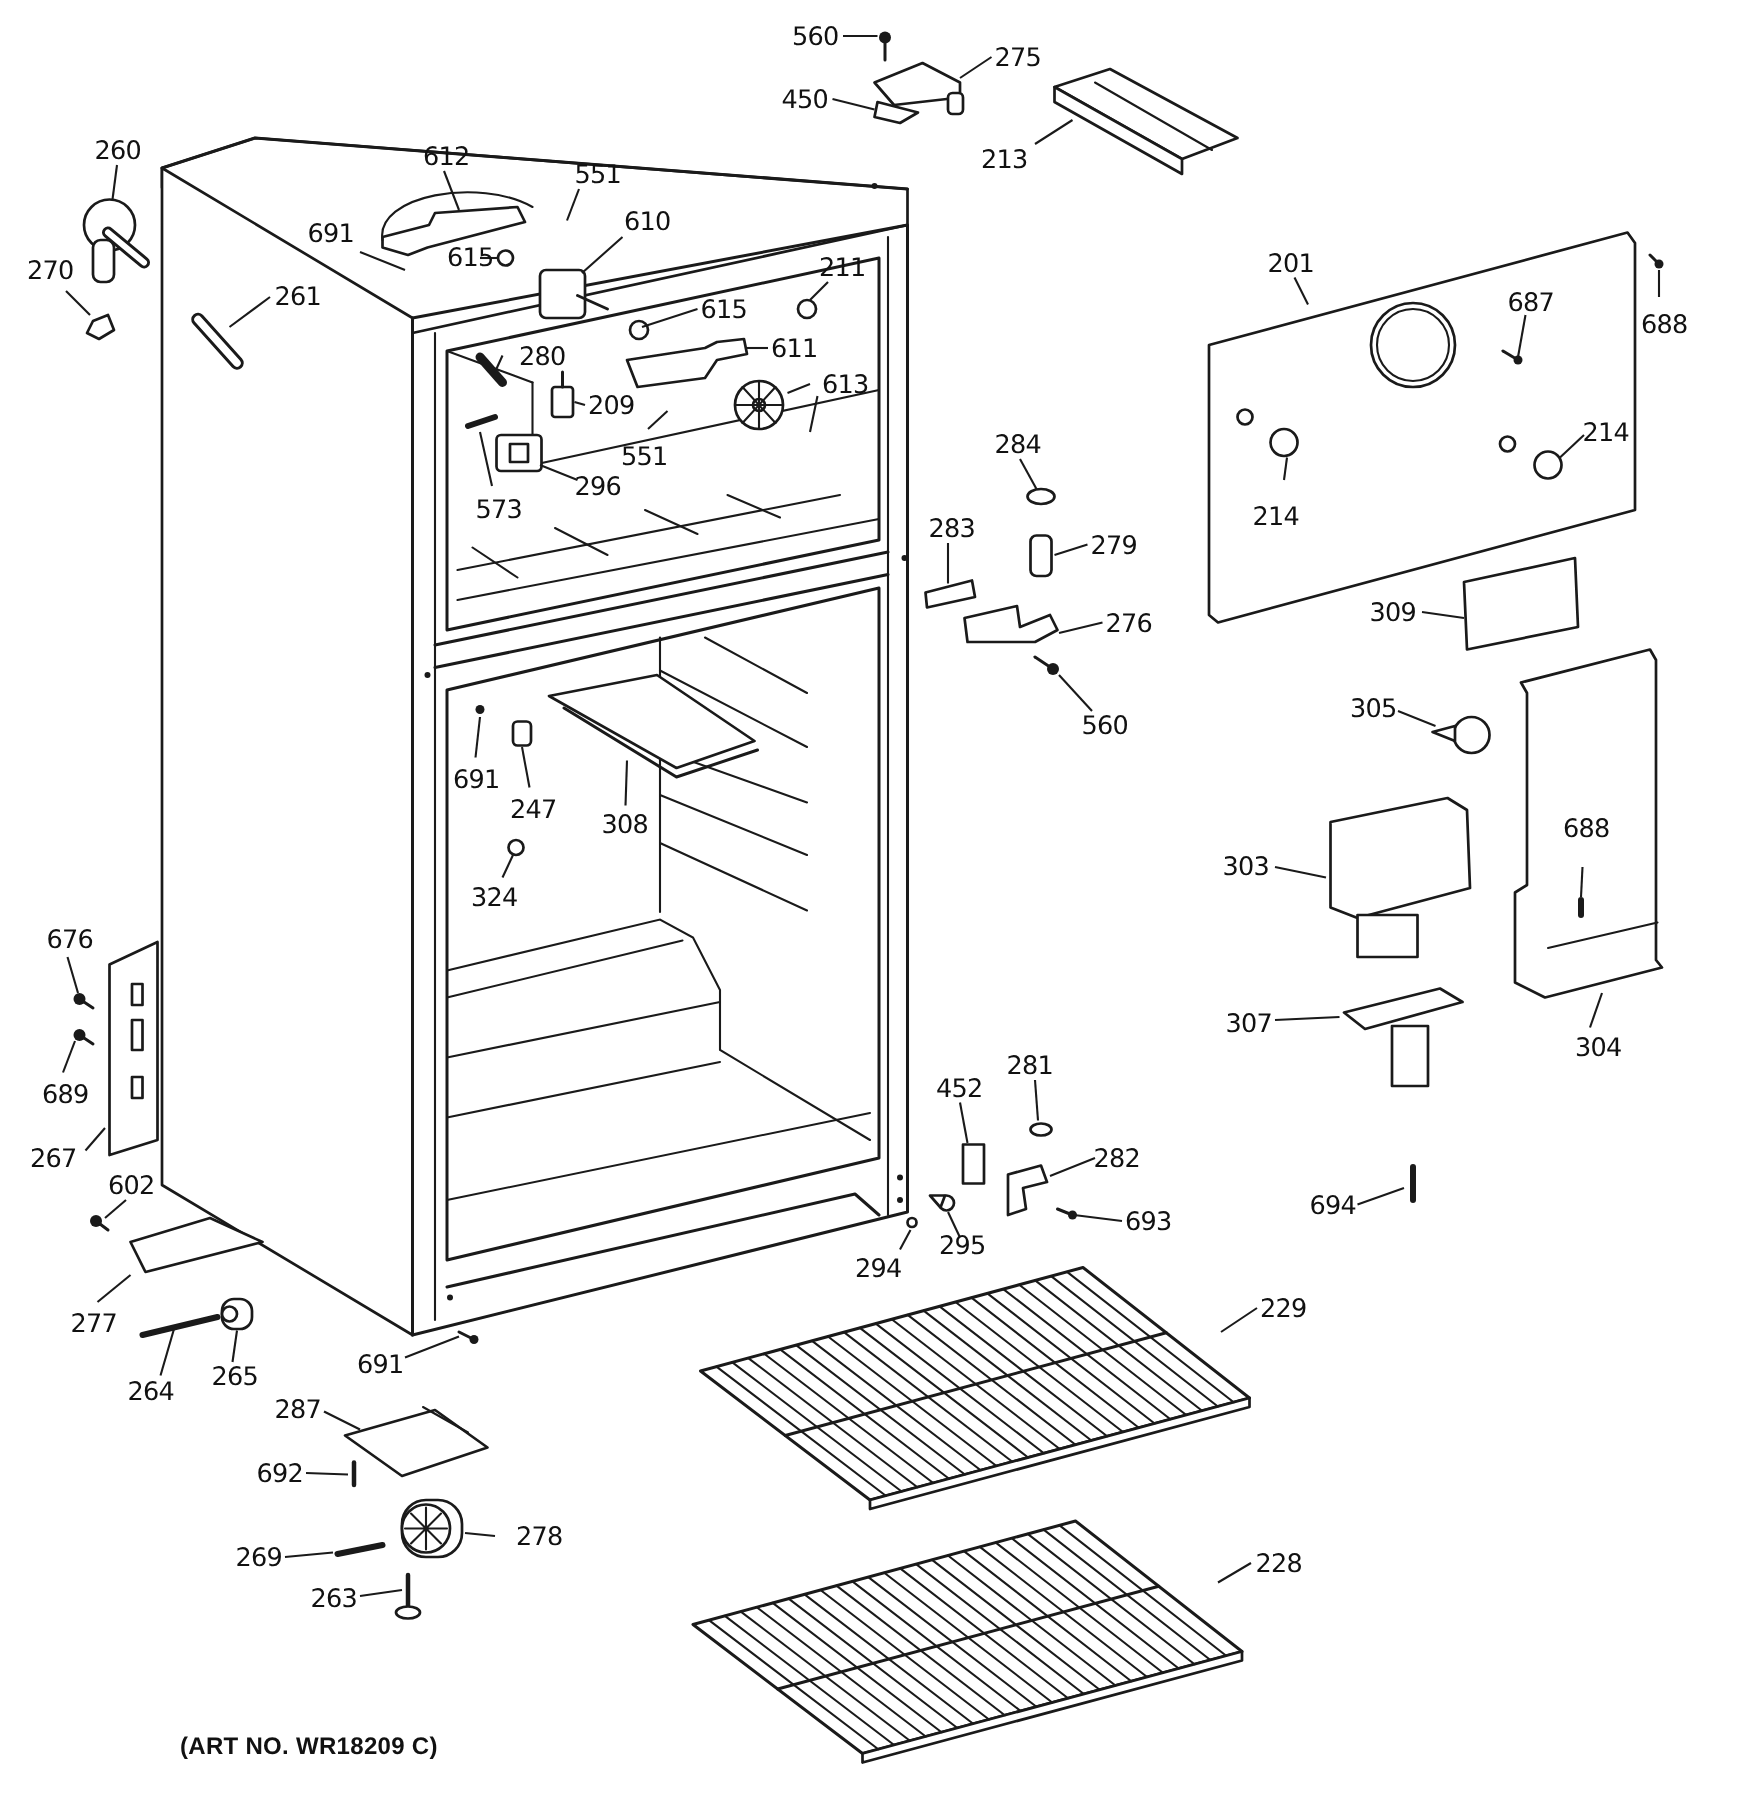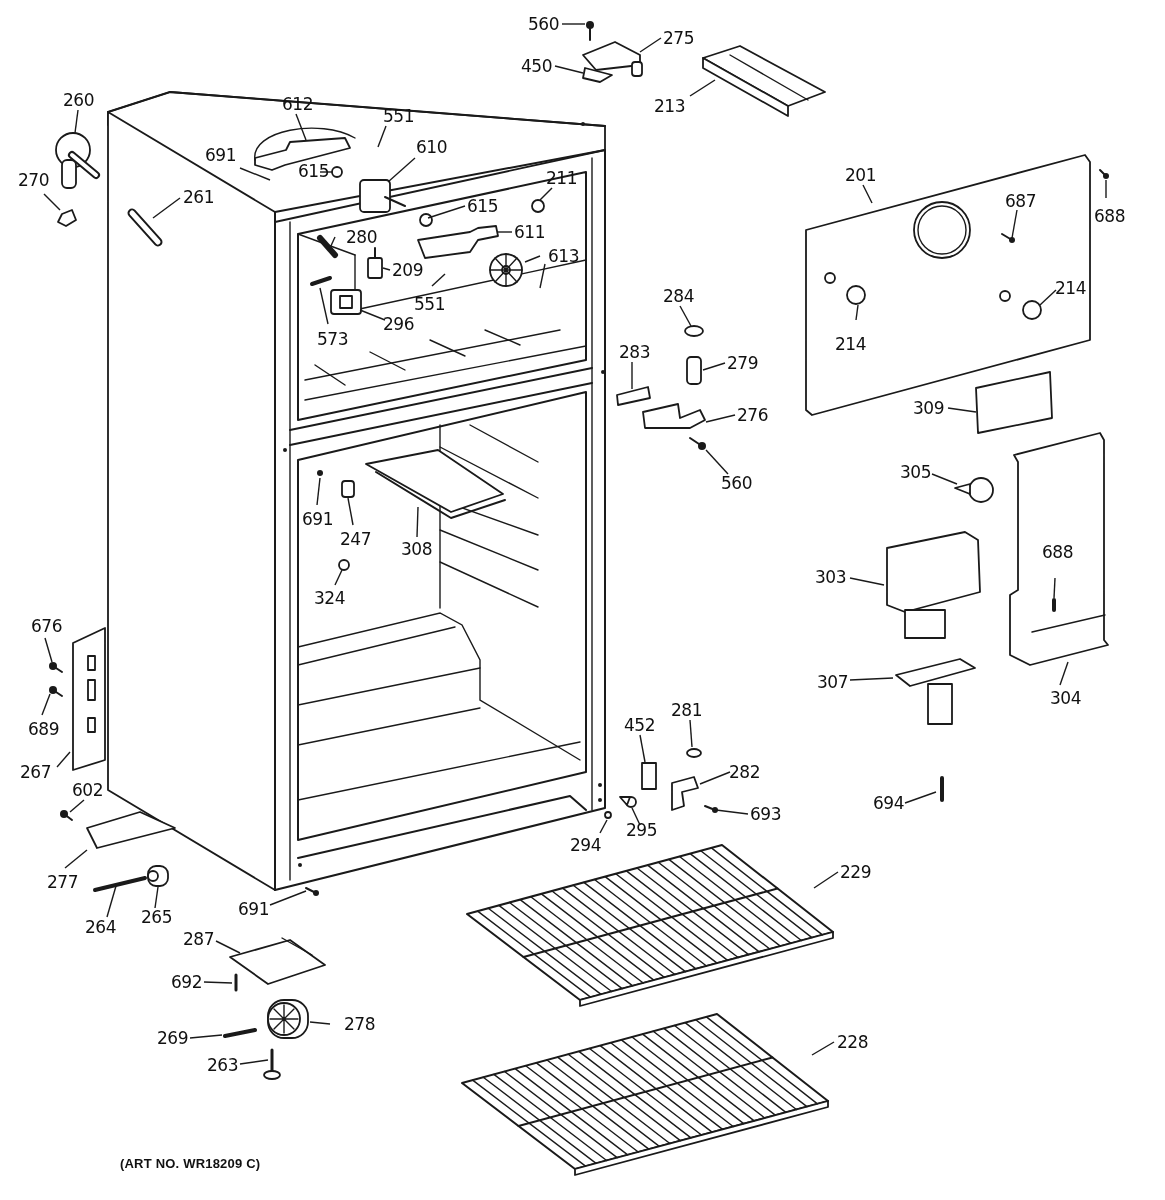--- a/index.html
+++ b/index.html
@@ -6,21 +6,21 @@
   body { width: 1165px; height: 1200px; position: relative; overflow: hidden;
          font-family: "Liberation Sans", sans-serif; }
   #diagram { position: absolute; left: 0; top: 0; width: 1165px; height: 1200px; }
   #diagram .ln { stroke: #1a1a1a; stroke-width: 2; fill: none; stroke-linejoin: round; stroke-linecap: round; }
   #diagram .lnt { stroke: #1a1a1a; stroke-width: 1.4; fill: none; stroke-linecap: round; }
   #diagram .fill { fill: #ffffff; stroke: #1a1a1a; stroke-width: 1.8; stroke-linejoin: round; }
   #diagram .dark { fill: #1a1a1a; }
   #diagram .leader { stroke: #1a1a1a; stroke-width: 1.4; fill: none; }
   #diagram .callout { font-family: "DejaVu Sans", sans-serif; font-size: 17px; fill: #111; letter-spacing: -0.5px; }
   #art-no { position: absolute; left: 120px; top: 1156px; font-family: "Liberation Sans", sans-serif;
-            font-weight: bold; font-size: 13px; color: #111; letter-spacing: 0.2px; }
+            font-weight: bold; font-size: 16px; color: #111; letter-spacing: 0.2px; }
 </style>
 </head>
 <body>
 
 <svg id="diagram" viewBox="0 0 1165 1200" xmlns="http://www.w3.org/2000/svg">
 
   <g>
 
     <polygon class="fill" points="108,112 170,92 605,126 605,150 275,222 108,125"></polygon>
     <path class="ln" d="M108,112 L170,92 L605,126"></path>

